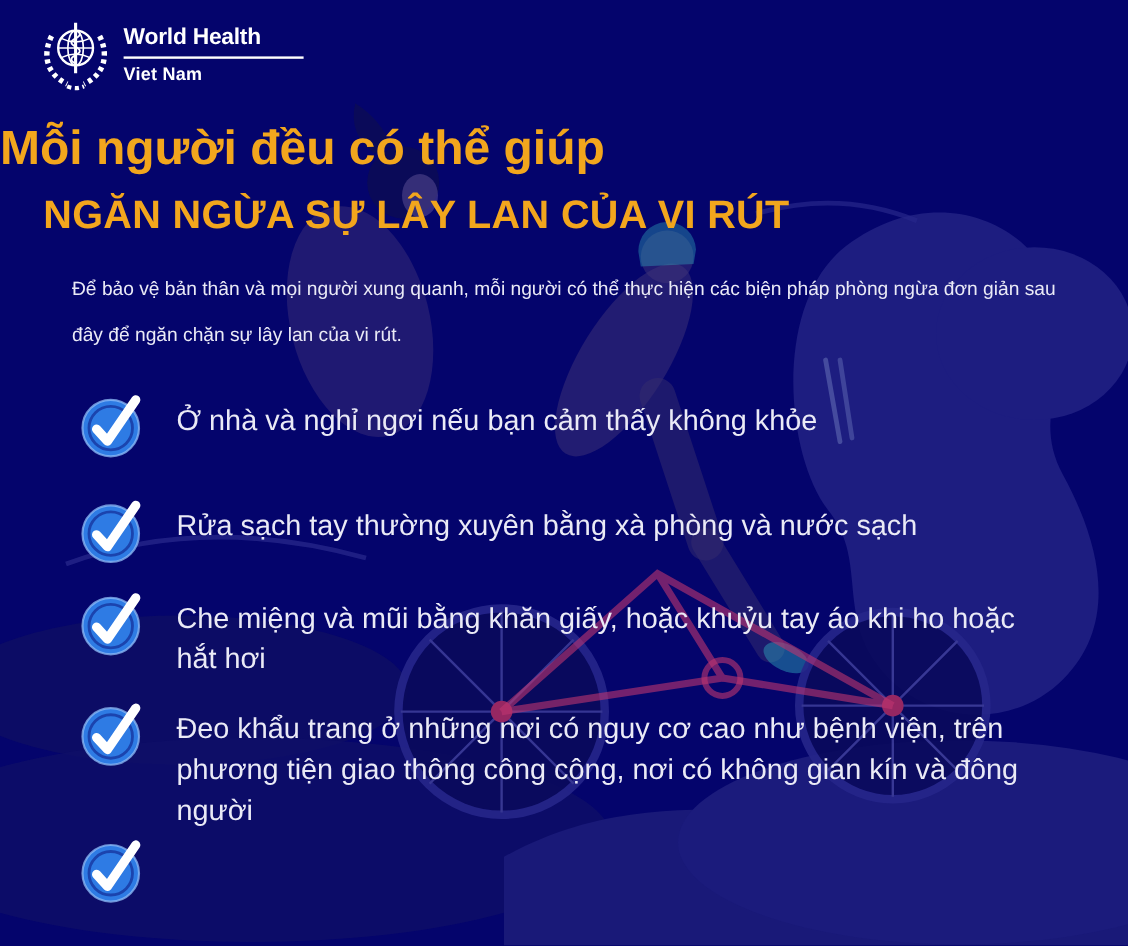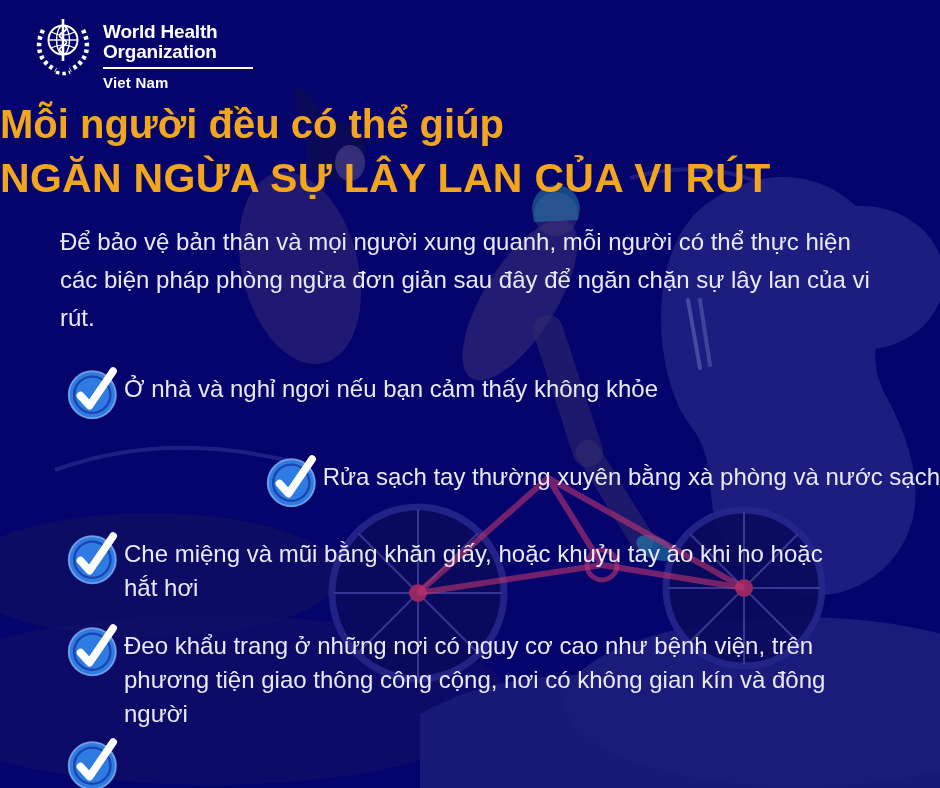--- a/index.html
+++ b/index.html
@@ -16,29 +16,29 @@
   .emblem{width:62px;height:64px;flex:0 0 62px;}
   .logo-text{padding-top:8px;}
   .org{font-weight:bold;font-size:19px;line-height:20px;letter-spacing:-.2px;}
   .logo-divider{height:2px;background:#fff;width:150px;margin:5px 0 5px;}
   .country{font-weight:bold;font-size:15px;letter-spacing:.2px;}
 
   
   .content{position:absolute;inset:0;z-index:2;}
   h1{margin:98px 0 0;text-align:left;color:var(--accent,#F2A61D);font-weight:bold;}
   .t1{display:block;font-size:40px;line-height:53px;white-space:nowrap;}
-  .t2{display:block;font-size:41px;line-height:55px;white-space:nowrap;letter-spacing:.3px;}
+  .t2{display:block;font-size:33px;line-height:55px;white-space:nowrap;letter-spacing:.3px;padding-left:36px;}
   .intro{
     margin:17px 50px 0 60px;max-width:838px;
-    color:var(--text,#EAEAF6);font-size:24px;line-height:38px;font-weight:500;
+    color:var(--text,#EAEAF6);font-size:16px;line-height:38px;font-weight:500;
   }
   .list{list-style:none;margin:26px 0 0 66px;padding:0;}
-  .item{display:flex;align-items:flex-start;}
+  .item{display:flex;align-items:flex-start;gap:23px;}
   .item:nth-child(1){margin-bottom:30px;}
-  .item:nth-child(2){margin-bottom:19px;justify-content:flex-end;}
+  .item:nth-child(2){margin-bottom:19px;}
   .item:nth-child(3){margin-bottom:15px;}
   .item:nth-child(4){margin-bottom:3px;}
   .check{flex:0 0 58px;width:58px;height:58px;}
   .item p{
     margin:0;padding-top:9px;max-width:722px;
     color:var(--text,#EAEAF6);font-size:24px;line-height:34px;font-weight:500;
   }
 </style>
 </head>
 <body>
@@ -114,21 +114,20 @@
         <path d="M19 34 Q31 28 43 34" stroke-width="1.2"></path>
         <line x1="31" y1="5" x2="31" y2="47" stroke-width="2.6"></line>
         <path d="M31 11 q7 3.5 0 7 q-7 3.5 0 7 q7 3.5 0 7 q-7 3.5 0 7" stroke-width="1.6"></path>
         <path d="M11 16 C3 32 7 48 24 56" stroke-width="4.5" stroke-dasharray="3.5 3.2"></path>
         <path d="M51 16 C59 32 55 48 38 56" stroke-width="4.5" stroke-dasharray="3.5 3.2"></path>
         <path d="M24 58 Q31 61 38 58" stroke-width="3.5" stroke-dasharray="3.5 3"></path>
       </g>
     </svg>
     <div class="logo-text">
       <div class="org">World Health</div>
-      <div class="org">Organization</div>
       <div class="logo-divider"></div>
       <div class="country">Viet Nam</div>
     </div>
   </header>
 
   <div class="content">
     <h1>
       <span class="t1">Mỗi người đều có thể giúp</span>
       <span class="t2">NGĂN NGỪA SỰ LÂY LAN CỦA VI RÚT</span>
     </h1>

